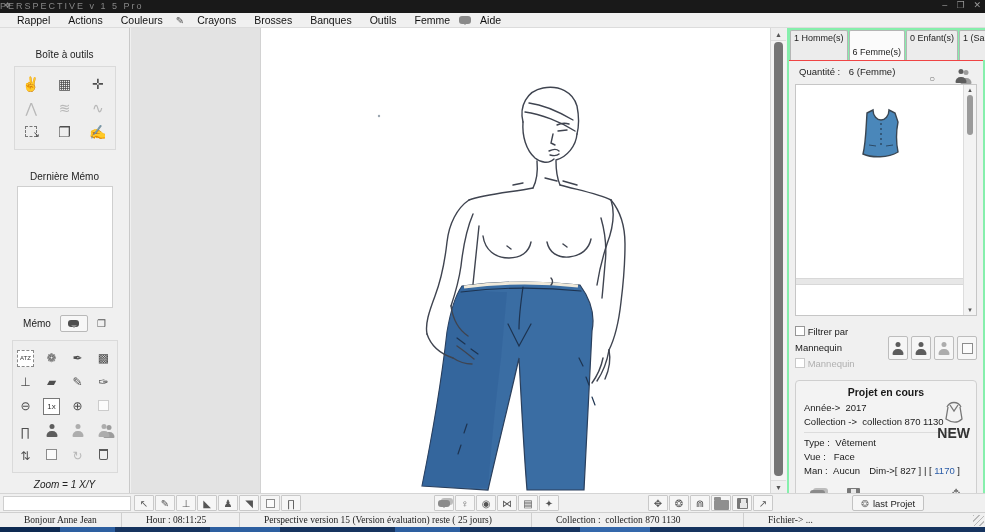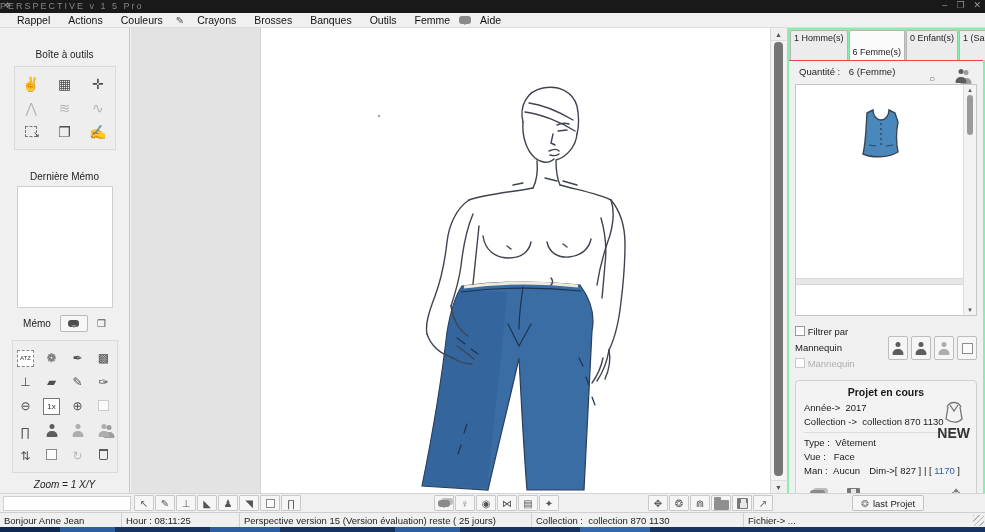--- a/index.html
+++ b/index.html
@@ -104,21 +104,21 @@
 
   
   #bottombar{position:absolute;top:493px;left:0;width:985px;height:19px;background:#f0f0f0;border-top:1px solid #d5d5d5;display:flex;align-items:center;}
   #quickfield{width:128px;height:15px;border:1px solid #cfcfcf;background:#fff;margin:0 3px;font-size:9px;padding:0 3px;font-family:"Liberation Sans",sans-serif;}
   .tbtn{width:20px;height:16px;border:1px solid #c9c9c9;background:#f6f6f6;display:flex;align-items:center;justify-content:center;font-size:10px;color:#555;margin-right:1px;border-radius:1px;}
   .tgroup{display:flex;}
   #lastprojet{height:16px;border:1px solid #c2c2c2;background:#f6f6f6;border-radius:2px;display:flex;align-items:center;gap:4px;padding:0 8px;font-size:9.5px;color:#222;}
 
   
   #statusbar{position:absolute;top:512px;left:0;width:985px;height:15px;background:#f0f0f0;border-top:1px solid #cfcfcf;display:flex;align-items:center;font-size:9.5px;color:#222;}
-  .scell{height:100%;display:flex;align-items:center;padding-left:4px;border-right:1px solid #cfcfcf;white-space:nowrap;overflow:hidden;}
+  .scell{height:100%;display:flex;align-items:center;padding-left:24px;border-right:1px solid #cfcfcf;white-space:nowrap;overflow:hidden;font-family:Liberation Serif, serif;}
   .scell.c1{width:122px;}
   .scell.c2{width:118px;}
   .scell.c3{width:292px;}
   .scell.c4{width:212px;}
   .scell.c5{flex:1;border-right:none;position:relative;}
   .grip{position:absolute;right:1px;top:2px;width:11px;height:11px;background:repeating-linear-gradient(135deg,#b9b9b9 0 1px,transparent 1px 4px);}
 
   
   #taskbar{position:absolute;top:527px;left:0;width:985px;height:5px;background:#15335e;display:flex;}
   #taskbar div{height:100%;}

